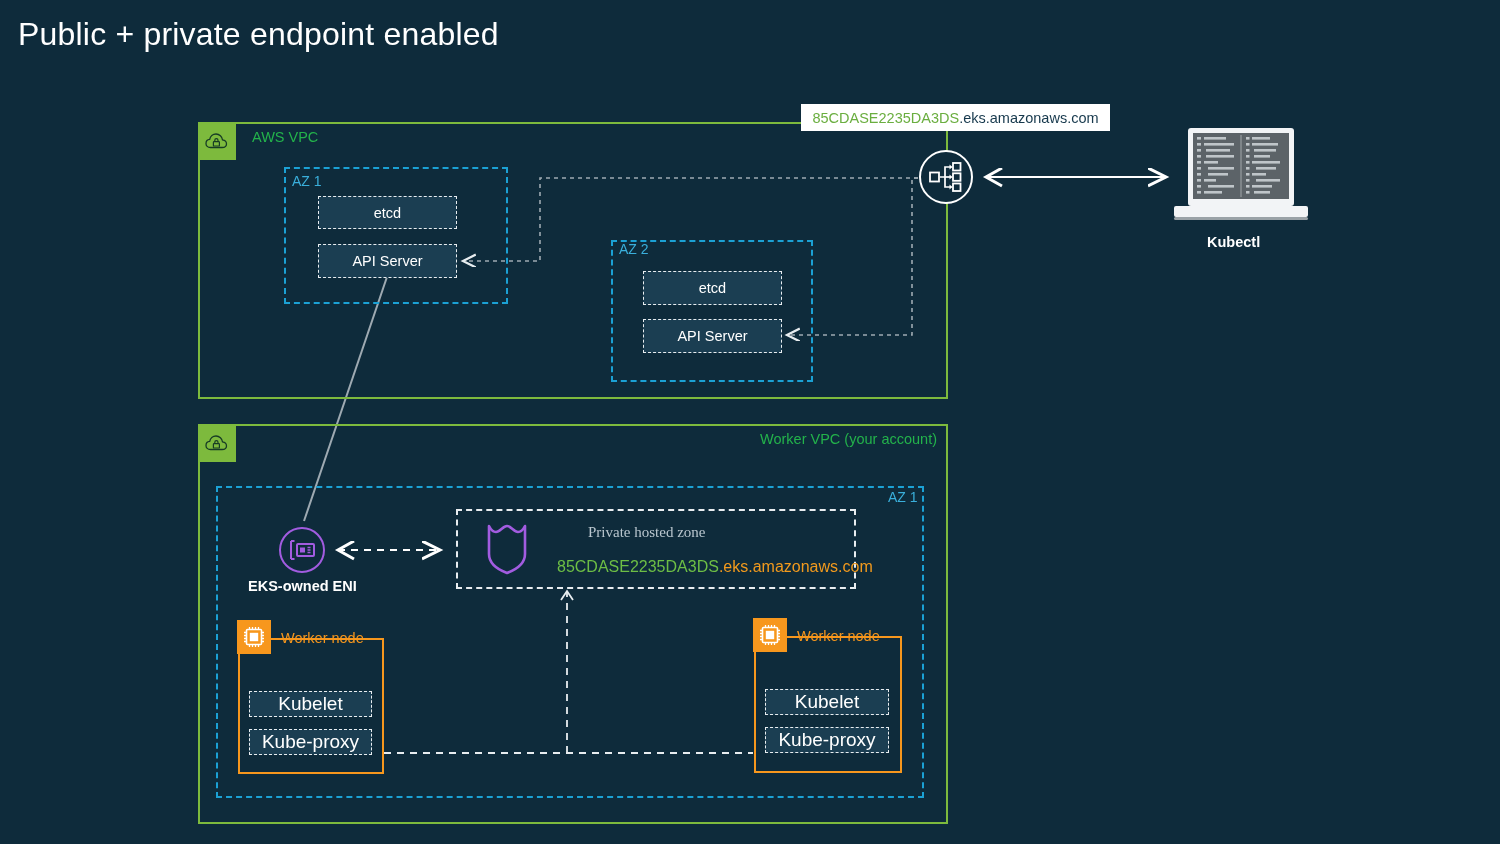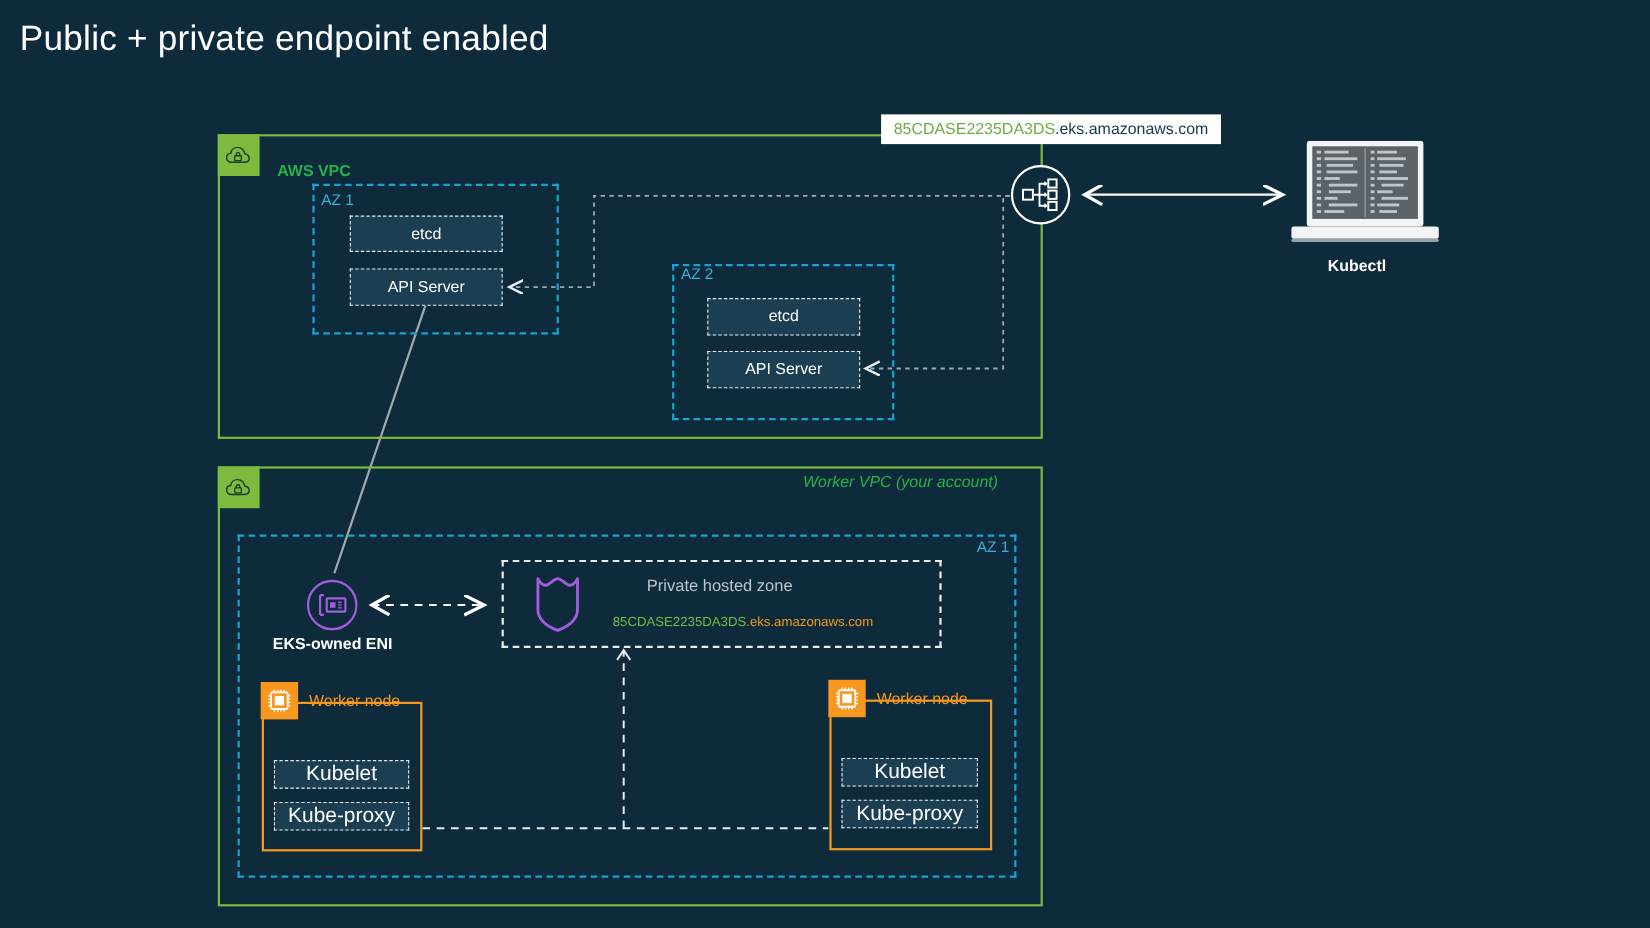--- a/index.html
+++ b/index.html
@@ -151,21 +151,21 @@
     background: transparent;
   }
   .phz-title {
     position: absolute;
     font-size: 15px;
     color: #B9C6CE;
     white-space: nowrap;
   }
   .phz-domain {
     position: absolute;
-    font-size: 12px;
+    font-size: 16px;
     white-space: nowrap;
   }
   .phz-green { color: #6DBE45; }
   .phz-orange { color: #F29A1D; }
 
   
   .caption {
     position: absolute;
     font-size: 14.5px;
     color: #FFFFFF;
@@ -215,21 +215,21 @@
 
   <div class="vpc" style="left:198px; top:122px; width:750px; height:277px;">
     <div class="vpc-badge">
       <svg width="24" height="20" viewBox="0 0 24 20">
         <path d="M5.5,16.5 C2.6,16.5 1,14.7 1,12.4 C1,10.3 2.6,8.6 4.7,8.4 C5.2,5.3 7.8,3 11,3 C14.4,3 17.2,5.6 17.5,8.9 C19.9,9.2 21.5,10.9 21.5,13 C21.5,15.3 19.7,16.5 17,16.5 Z" fill="none" stroke="#173C25" stroke-width="1.3" stroke-linejoin="round"></path>
         <rect x="8.4" y="10.6" width="6" height="4.4" rx="0.6" fill="none" stroke="#173C25" stroke-width="1.2"></rect>
         <path d="M9.8,10.6 L9.8,9.3 A1.6,1.6 0 0 1 13,9.3 L13,10.6" fill="none" stroke="#173C25" stroke-width="1.2"></path>
       </svg>
     </div>
   </div>
-  <div class="vpc-label" style="left:252px; top:148px;font-weight:bold;">AWS VPC</div>
+  <div class="vpc-label" style="left:252px; top:129px;">AWS VPC</div>
 
   <div class="az" style="left:284px; top:167px; width:224px; height:137px;"></div>
   <div class="az-label" style="left:292px; top:173px;">AZ 1</div>
 
   <div class="comp" style="left:318px; top:196px; width:139px; height:33px;">etcd</div>
   <div class="comp" style="left:318px; top:244px; width:139px; height:34px;">API Server</div>
 
   <div class="az" style="left:611px; top:240px; width:202px; height:142px;"></div>
   <div class="az-label" style="left:619px; top:241px;">AZ 2</div>
 
@@ -318,21 +318,21 @@
 
   <div class="vpc" style="left:198px; top:424px; width:750px; height:400px;">
     <div class="vpc-badge">
       <svg width="24" height="20" viewBox="0 0 24 20">
         <path d="M5.5,16.5 C2.6,16.5 1,14.7 1,12.4 C1,10.3 2.6,8.6 4.7,8.4 C5.2,5.3 7.8,3 11,3 C14.4,3 17.2,5.6 17.5,8.9 C19.9,9.2 21.5,10.9 21.5,13 C21.5,15.3 19.7,16.5 17,16.5 Z" fill="none" stroke="#173C25" stroke-width="1.3" stroke-linejoin="round"></path>
         <rect x="8.4" y="10.6" width="6" height="4.4" rx="0.6" fill="none" stroke="#173C25" stroke-width="1.2"></rect>
         <path d="M9.8,10.6 L9.8,9.3 A1.6,1.6 0 0 1 13,9.3 L13,10.6" fill="none" stroke="#173C25" stroke-width="1.2"></path>
       </svg>
     </div>
   </div>
-  <div class="vpc-label" style="left:730px; top:431px;font-style:italic;">Worker VPC (your account)</div>
+  <div class="vpc-label" style="left:760px; top:431px;">Worker VPC (your account)</div>
 
   <div class="az" style="left:216px; top:486px; width:708px; height:312px;"></div>
   <div class="az-label" style="left:888px; top:489px;">AZ 1</div>
 
   <div class="eni-circle" style="left:279px; top:527px;">
     <svg width="28" height="24" viewBox="0 0 28 24">
       <path d="M3,3 L3,21" stroke="#A25CE0" stroke-width="2" fill="none"></path>
       <path d="M3,3 L6.5,3 M3,21 L6.5,21" stroke="#A25CE0" stroke-width="2" fill="none"></path>
       <rect x="9" y="6" width="17" height="12" rx="1" fill="none" stroke="#A25CE0" stroke-width="2"></rect>
       <rect x="12" y="9.5" width="5" height="5" fill="#A25CE0"></rect>
@@ -341,21 +341,21 @@
   </div>
   <div class="caption" style="left:248px; top:578px;">EKS-owned ENI</div>
 
   <div class="phz" style="left:456px; top:509px; width:400px; height:80px;"></div>
   <div class="icon-wrap" style="left:481px; top:520px;">
     <svg width="52" height="58" viewBox="0 0 52 58">
       <path d="M8,6 C8,6 11,12 15,12 C19,12 22,6 26,6 C30,6 33,12 37,12 C41,12 44,6 44,6
                L44,34 C44,44 34,50 26,53 C18,50 8,44 8,34 Z" fill="none" stroke="#A25CE0" stroke-width="2.6" stroke-linejoin="round"></path>
     </svg>
   </div>
-  <div class="phz-title" style="left:588px; top:524px;">Private hosted zone</div>
+  <div class="phz-title" style="left:588px; top:524px;font-family:Liberation Serif, serif;">Private hosted zone</div>
   <div class="phz-domain" style="left:557px; top:558px;">
     <span class="phz-green">85CDASE2235DA3DS</span><span class="phz-orange">.eks.amazonaws.com</span>
   </div>
 
   <div class="worker-node" style="left:238px; top:638px; width:146px; height:136px;"></div>
   <div class="node-badge" style="left:237px; top:620px;">
     <svg width="24" height="24" viewBox="0 0 24 24">
       <rect x="4.5" y="4.5" width="15" height="15" rx="1" fill="none" stroke="#FFFFFF" stroke-width="1.6"></rect>
       <rect x="7.8" y="7.8" width="8.4" height="8.4" fill="#FFFFFF"></rect>
       <g stroke="#FFFFFF" stroke-width="1.3">

